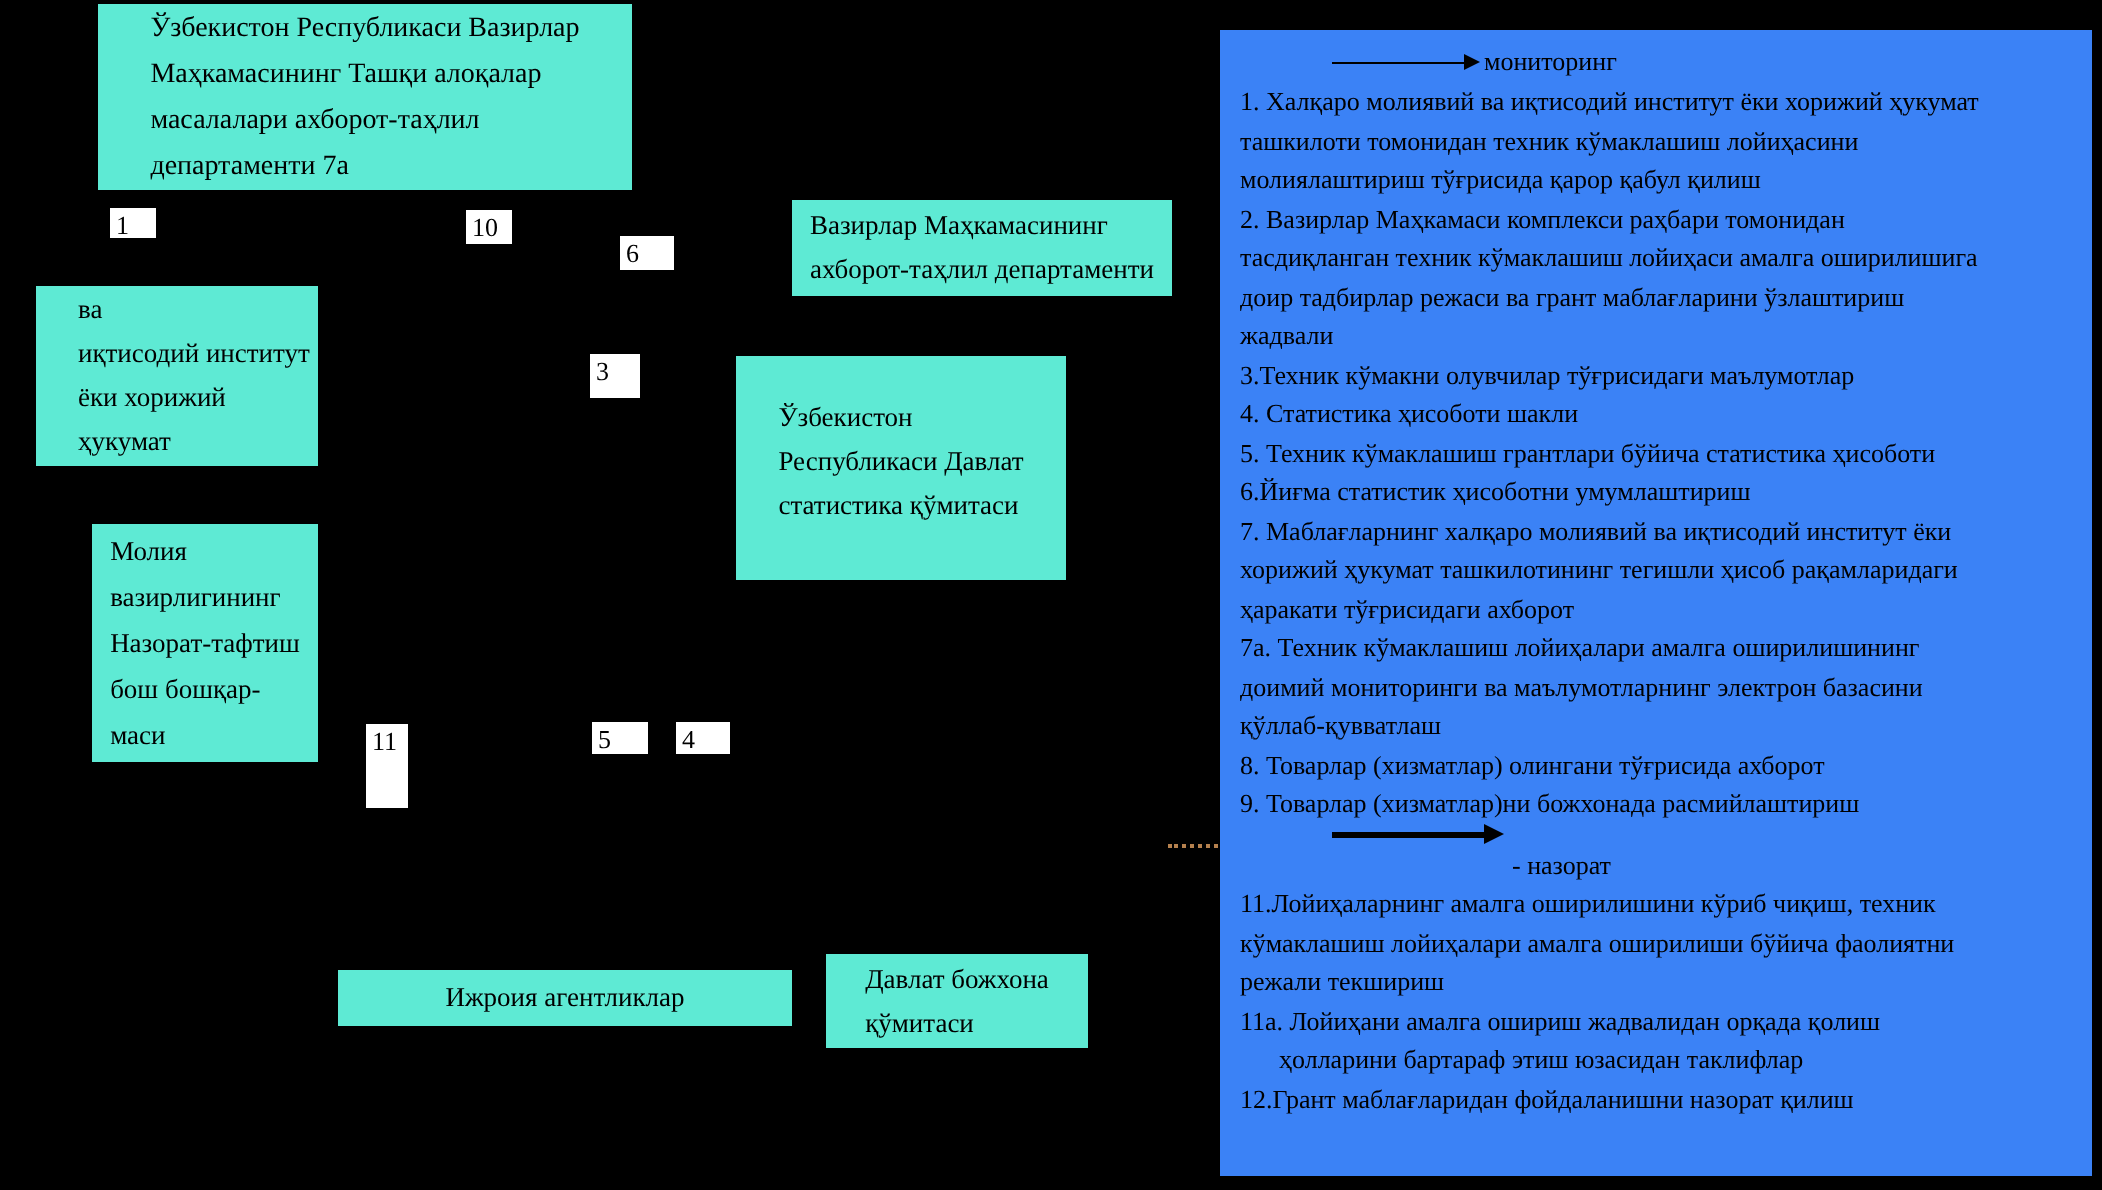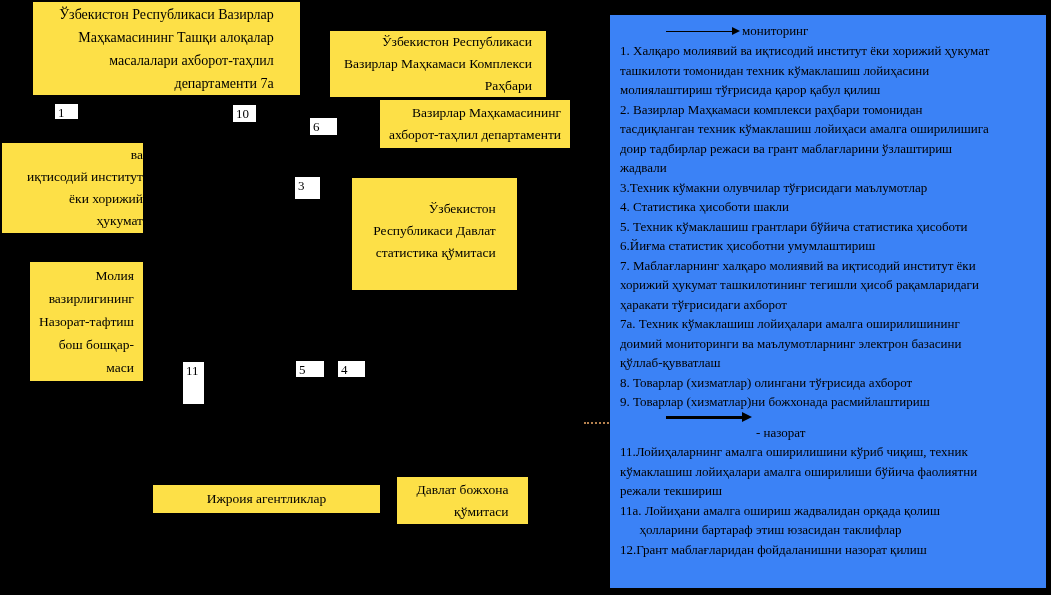--- a/index.html
+++ b/index.html
@@ -1,24 +1,24 @@
 <!DOCTYPE html>
 <html><head>
 <meta charset="utf-8">
 <style>
   html,body{margin:0;padding:0;background:#000;}
   #canvas{
     position:relative;width:1051px;height:595px;background:#000;
     font-family:"Liberation Serif","DejaVu Serif",serif;color:#000;overflow:hidden;
   }
   .box{
-    position:absolute;background:#fde047;
+    position:absolute;background:#5eead4;
     display:flex;align-items:center;justify-content:center;
-    text-align:right;font-size:13.5px;line-height:22px;
-    white-space:pre-line;box-sizing:border-box;
+    text-align:left;font-size:13.5px;line-height:22px;
+    white-space:pre-line;box-sizing:border-box;margin-left:16px;
   }
   .box.top-align{align-items:flex-start;padding-top:20px;}
   
   .bx0{left:33px;top:2px;width:267px;height:93px;font-size:14px;line-height:23px;}
   .bx1{left:330px;top:31px;width:216px;height:66px;}
   .bx2{left:380px;top:100px;width:190px;height:48px;}
   .bx3{left:352px;top:178px;width:165px;height:112px;}
   .bx4{left:2px;top:143px;width:141px;height:90px;padding-left:21px;}
   .bx5{left:30px;top:262px;width:113px;height:119px;line-height:23px;}
   .bx6{left:153px;top:485px;width:227px;height:28px;}
@@ -64,23 +64,20 @@
 </style>
 </head>
 <body>
 
 <div id="canvas">
 
   <div class="box bx0">Ўзбекистон Республикаси Вазирлар
 Маҳкамасининг Ташқи алоқалар
 масалалари ахборот-таҳлил
 департаменти  7а</div>
-  <div class="box bx1">Ўзбекистон Республикаси
-Вазирлар Маҳкамаси Комплекси
-Раҳбари</div>
   <div class="box bx2">Вазирлар Маҳкамасининг
 ахборот-таҳлил департаменти</div>
   <div class="box bx3 top-align">Ўзбекистон
 Республикаси Давлат
 статистика қўмитаси</div>
   <div class="box bx4">Халқаро молиявий ва
 иқтисодий институт
 ёки хорижий ҳукумат
 ташкилоти</div>
   <div class="box bx5">Молия

